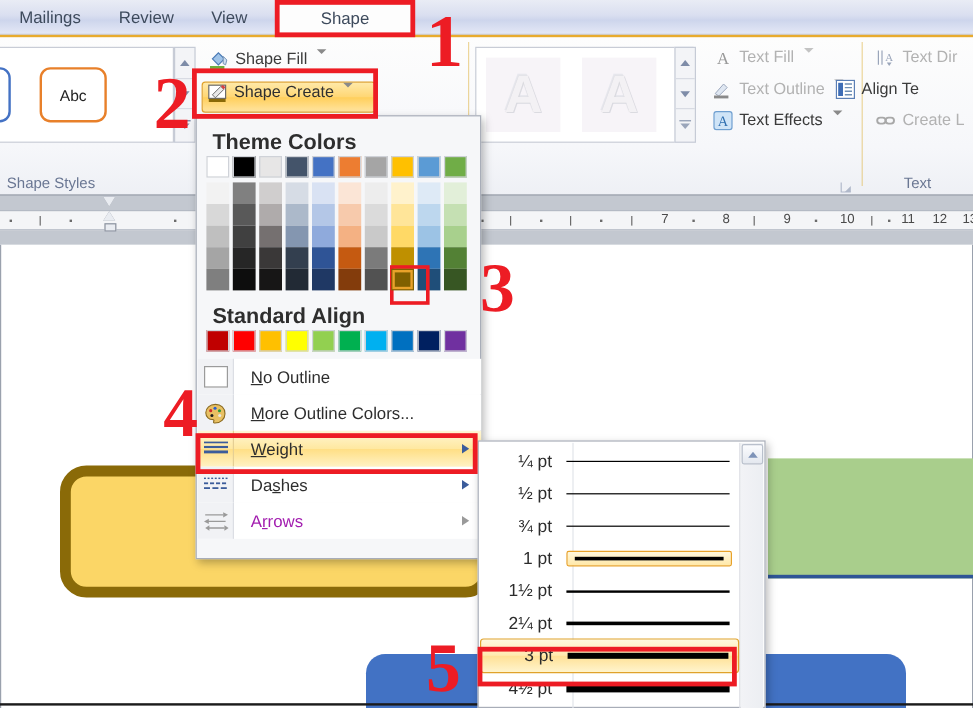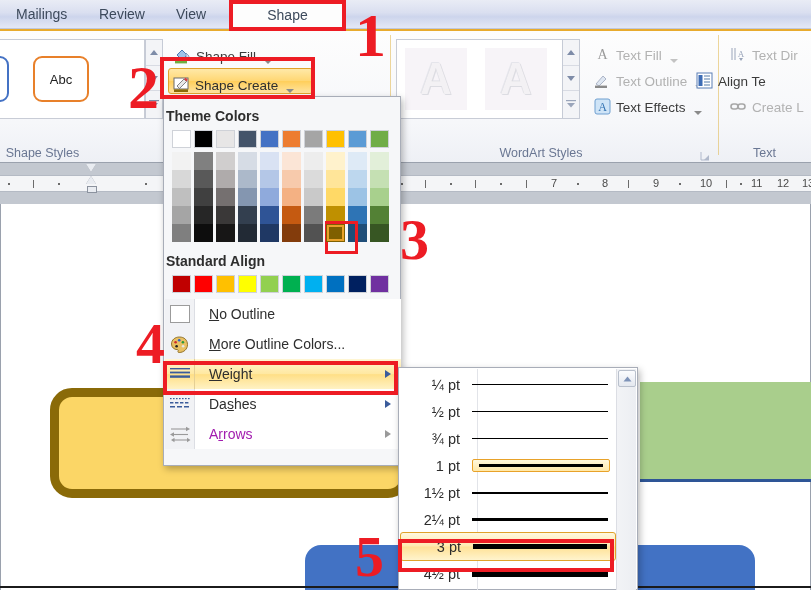--- a/index.html
+++ b/index.html
@@ -58,21 +58,21 @@
     position:absolute; width:18px; border:1px solid #c6cbd6; background:#f3f4f7;
   }
   .spinner-btn { width:100%; height:33%; display:flex; align-items:center; justify-content:center; border-bottom:1px solid #d8dbe3; }
   .spinner-btn:last-child { border-bottom:none; }
   .tri { width:0;height:0; }
   .tri-up { border-left:4px solid transparent; border-right:4px solid transparent; border-bottom:5px solid #7e8ca8; }
   .tri-dn { border-left:4px solid transparent; border-right:4px solid transparent; border-top:5px solid #7e8ca8; }
 
   
   .cmd {
-    position:absolute; height:23px; display:flex; align-items:flex-end; gap:5px;
+    position:absolute; height:23px; display:flex; align-items:flex-start; gap:5px;
     font-size:13.5px; white-space:nowrap; padding:0 4px;
   }
   .cmd.dim { color:#b2b2b2; }
   .cmd .ic { width:17px; height:17px; flex:0 0 17px; position:relative; }
   .cmd .caret { width:0;height:0;border-left:4px solid transparent;border-right:4px solid transparent;border-top:4px solid #8a8a8a; margin-left:3px;}
   .cmd.dim .caret { border-top-color:#c3c3c3; }
   .cmd.hot {
     background: linear-gradient(to bottom,#ffe9a8 0%, #ffd775 48%, #ffcf5c 52%, #ffe4a0 100%);
     border:1px solid #e0a22a; border-radius:3px; color:#2f2f2f;
   }
@@ -136,21 +136,21 @@
   .blue-line { position:absolute; left:0; top:586px; width:811px; height:2px; background:#1b1b1b; }
 
   
   .dropdown {
     position:absolute; left:163px; top:96px; width:238px; height:370px;
     background:#f6f7f9; border:1px solid #a8adb8;
     box-shadow: 2px 3px 7px rgba(0,0,0,.28);
     font-size:13.5px; color:#2e2e2e;
   }
   .dd-section-title {
-    position:absolute; left:2px; font-weight:bold; font-size:14px; color:#2e2e2e;
+    position:absolute; left:13px; font-weight:bold; font-size:18px; color:#2e2e2e;
   }
   .swatch-grid { position:absolute; }
   .sw { position:absolute; width:17px; height:17px; }
   .sw.top { border:1px solid #cfd2d8; }
   .dd-item {
     position:absolute; left:1px; width:236px; height:30px;
     display:flex; align-items:center; background:#ffffff;
   }
   .dd-item .dd-ic {
     width:30px; height:30px; flex:0 0 30px; position:relative;
@@ -321,21 +321,20 @@
   <div class="cmd" style="left:590px; top:61px;">
     <span class="ic">
       <svg width="17" height="17" viewBox="0 0 17 17">
         <rect x="1" y="1" width="15" height="15" rx="2" fill="#cfe4f7" stroke="#6f9fd0" stroke-width="1"></rect>
         <text x="8.5" y="13" font-size="12" text-anchor="middle" fill="#2f6fb0" font-family="Liberation Serif, serif">A</text>
       </svg>
     </span>
     <span>Text Effects</span>
     <span class="caret"></span>
   </div>
-  <div class="grp-label" style="left:396px; width:290px;">WordArt Styles</div>
   <div class="dialog-launcher" style="left:700px; bottom:3px;">
     <svg width="10" height="10" viewBox="0 0 10 10">
         <path d="M1 1 L1 9 L9 9" fill="none" stroke="#7e8ca8" stroke-width="1"></path>
         <polygon points="9,4 9,9 4,9" fill="#7e8ca8"></polygon>
       </svg>
   </div>
 
   <div class="grp-sep" style="left:718px;"></div>
 
   <div class="cmd dim" style="left:726px; top:9px;">

